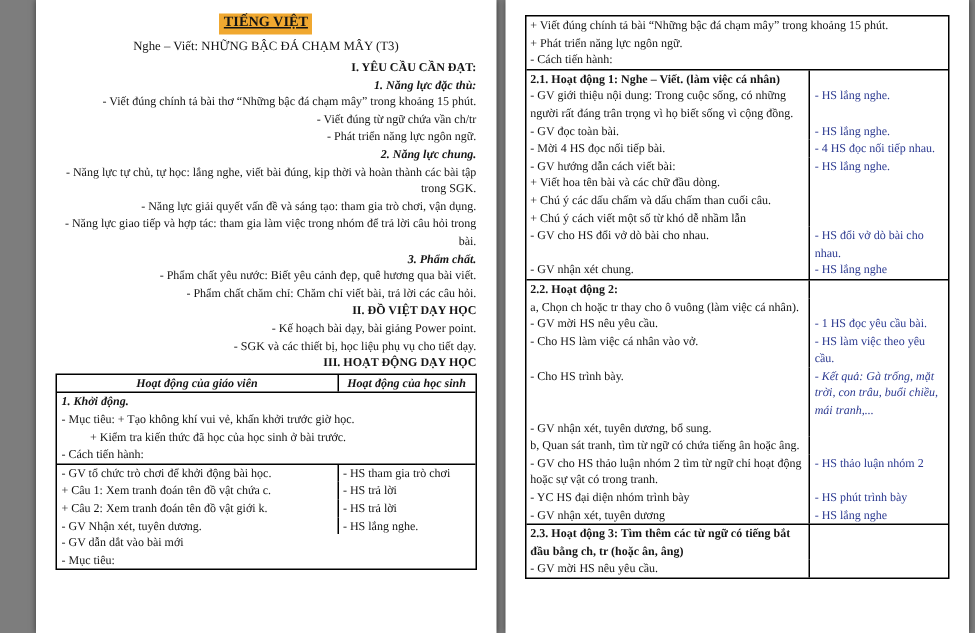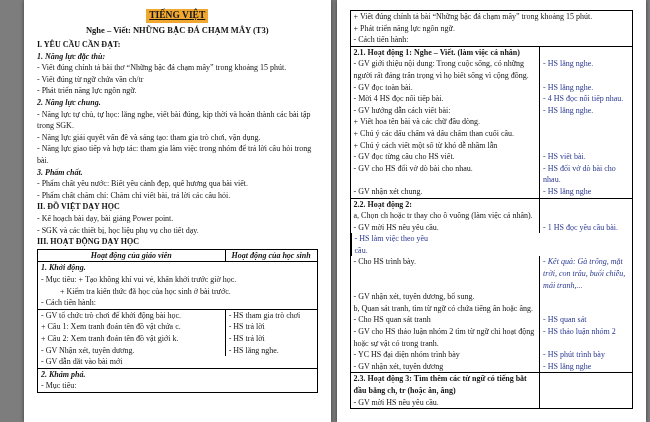--- a/index.html
+++ b/index.html
@@ -13,23 +13,23 @@
   body{margin:0;background:var(--viewer-bg);font-family:"Liberation Serif", serif;}
   .canvas{width:650px;height:422px;overflow:hidden;display:flex;gap:6px;padding:0 4px 0 24px;background:var(--viewer-bg);}
   .page{background:var(--page-bg);height:422px;padding:9px 13px 0 13px;overflow:hidden;
         font-size:8px;line-height:1.45;color:#141414;box-shadow:0 0 4px rgba(0,0,0,.55);}
   .page-left{width:315px;}
   .page-right{width:318px;}
 
   .title-block{text-align:center;margin-bottom:3px;}
   .doc-title{font-weight:bold;font-size:9.5px;text-decoration:underline;
              background:var(--highlight);padding:0 3px;display:inline-block;}
-  .doc-subtitle{font-weight:bold;font-size:8.5px;margin-top:1px;}
-
-  .para{margin:0;}
+  .doc-subtitle{font-weight:normal;font-size:8.5px;margin-top:1px;}
+
+  .para{margin:0;text-align:right;}
   .b{font-weight:bold;}
   .bi{font-weight:bold;font-style:italic;}
   .i{font-style:italic;}
 
   .dtable{border:1px solid var(--border);margin-top:1px;}
   .trow{display:flex;}
   .trow.bt{border-top:1px solid var(--border);}
   .cell{padding:0 3px;}
   .cell.full{width:100%;}
   .cell.gv{width:67%;}
@@ -97,23 +97,20 @@
           <div class="cell gv ">+ Câu 2: Xem tranh đoán tên đồ vật giới k.</div>
           <div class="cell hs ">- HS trả lời</div>
         </div>
         <div class="trow ">
           <div class="cell gv ">- GV Nhận xét, tuyên dương.</div>
           <div class="cell hs ">- HS lắng nghe.</div>
         </div>
         <div class="trow ">
           <div class="cell gv ">- GV dẫn dắt vào bài mới</div>
         </div>
-        <div class="trow bt">
-          <div class="cell full bi">2. Khám phá.</div>
-        </div>
         <div class="trow ">
           <div class="cell full ">- Mục tiêu:</div>
         </div>
       </div>
   </div>
 
   <div class="page page-right">
     <div class="dtable blue-hs">
         <div class="trow ">
           <div class="cell full ">+ Viết đúng chính tả bài “Những bậc đá chạm mây” trong khoảng 15 phút.</div>
@@ -150,63 +147,56 @@
         </div>
         <div class="trow ">
           <div class="cell gv ">+ Chú ý các dấu chấm và dấu chấm than cuối câu.</div>
           <div class="cell hs "></div>
         </div>
         <div class="trow ">
           <div class="cell gv ">+ Chú ý cách viết một số từ khó dễ nhầm lẫn</div>
           <div class="cell hs "></div>
         </div>
         <div class="trow ">
-          <div class="cell gv ">- GV đọc từng câu cho HS viết.</div>
-          <div class="cell hs ">- HS viết bài.</div>
-        </div>
-        <div class="trow ">
           <div class="cell gv ">- GV cho HS đổi vở dò bài cho nhau.</div>
           <div class="cell hs ">- HS đổi vở dò bài cho nhau.</div>
         </div>
         <div class="trow ">
           <div class="cell gv ">- GV nhận xét chung.</div>
           <div class="cell hs ">- HS lắng nghe</div>
         </div>
         <div class="trow bt">
           <div class="cell gv b">2.2. Hoạt động 2:</div>
           <div class="cell hs "></div>
         </div>
         <div class="trow ">
           <div class="cell gv ">a, Chọn ch hoặc tr thay cho ô vuông (làm việc cá nhân).</div>
           <div class="cell hs "></div>
         </div>
         <div class="trow ">
           <div class="cell gv ">- GV mời HS nêu yêu cầu.</div>
           <div class="cell hs ">- 1 HS đọc yêu cầu bài.</div>
         </div>
         <div class="trow ">
+          <div class="cell gv ">- Cho HS làm việc cá nhân vào vở.</div>
           <div class="cell hs ">- HS làm việc theo yêu cầu.</div>
         </div>
         <div class="trow ">
           <div class="cell gv ">- Cho HS trình bày.</div>
           <div class="cell hs i">- Kết quả: Gà trống, mặt trời, con trâu, buổi chiều, mái tranh,...</div>
         </div>
         <div class="trow ">
           <div class="cell gv ">- GV nhận xét, tuyên dương, bổ sung.</div>
           <div class="cell hs "></div>
         </div>
         <div class="trow ">
           <div class="cell gv ">b, Quan sát tranh, tìm từ ngữ có chứa tiếng ân hoặc âng.</div>
           <div class="cell hs "></div>
         </div>
         <div class="trow ">
-          <div class="cell gv ">- Cho HS quan sát tranh</div>
-          <div class="cell hs ">- HS quan sát</div>
-        </div>
-        <div class="trow ">
           <div class="cell gv ">- GV cho HS thảo luận nhóm 2 tìm từ ngữ chỉ hoạt động hoặc sự vật có trong tranh.</div>
           <div class="cell hs ">- HS thảo luận nhóm 2</div>
         </div>
         <div class="trow ">
           <div class="cell gv ">- YC HS đại diện nhóm trình bày</div>
           <div class="cell hs ">- HS phút trình bày</div>
         </div>
         <div class="trow ">
           <div class="cell gv ">- GV nhận xét, tuyên dương</div>
           <div class="cell hs ">- HS lắng nghe</div>

